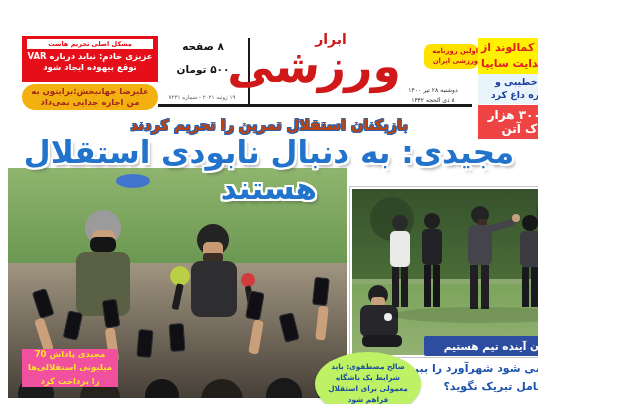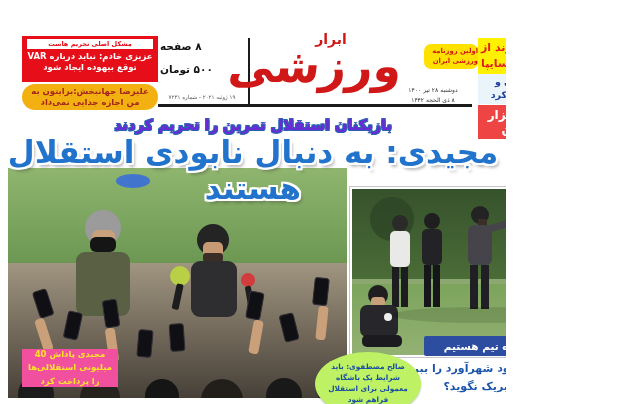--- a/index.html
+++ b/index.html
@@ -1,33 +1,33 @@
 <!DOCTYPE html>
 <html lang="fa"><head>
 <meta charset="utf-8">
 <style>
   html,body{margin:0;padding:0;background:#ffffff;}
   .page{
     position:relative;width:506px;height:404px;overflow:hidden;
-    background:#ffffff;font-family:"DejaVu Sans",sans-serif;direction:rtl;
+    background:#ffffff;font-family:"DejaVu Sans",sans-serif;direction:rtl;padding-left:32px;
   }
   .abs{position:absolute;box-sizing:border-box;}
 
   
   .box-red{left:22px;top:36px;width:136px;height:46px;background:#e60e18;z-index:2;}
   .box-red .tag{margin:3px 5px 2px;background:#ffffff;color:#e60e18;font-size:6.5px;
     line-height:10px;height:10px;text-align:center;font-weight:bold;overflow:hidden;}
   .box-red .hl{color:#ffffff;font-weight:bold;font-size:8.5px;line-height:1.35;
     text-align:center;padding:0 4px;}
   .box-yellow{left:22px;top:84px;width:136px;height:26px;background:#f3b111;
     color:#a3271d;font-weight:bold;font-size:8.5px;line-height:1.35;text-align:center;
     display:flex;align-items:center;justify-content:center;padding:0 6px;z-index:2;border-radius:13px;}
 
   
-  .center-info{left:160px;top:40px;width:86px;text-align:left;color:#111;z-index:2;}
+  .center-info{left:160px;top:40px;width:86px;text-align:center;color:#111;z-index:2;}
   .center-info .pages{font-size:10.5px;font-weight:bold;}
   .center-info .price{font-size:10.5px;font-weight:bold;margin-top:11px;}
   .issue-line{left:156px;top:94px;width:92px;font-size:5.5px;color:#555;
     text-align:center;z-index:2;}
   .v-divider{left:248px;top:38px;width:2px;height:66px;background:#1a1a1a;z-index:2;}
 
   
   .masthead{left:260px;top:31px;width:142px;text-align:center;z-index:2;}
   .masthead .top{font-size:14px;color:#d01818;font-weight:bold;letter-spacing:2px;}
   .masthead .main{font-size:46px;font-weight:900;color:#d01818;line-height:.92;
@@ -44,21 +44,21 @@
   .right-box{left:478px;top:38px;width:148px;z-index:2;}
   .rb-yellow{background:#fff100;color:#e02020;font-size:11px;font-weight:bold;
     text-align:left;padding:2px 3px;line-height:1.45;}
   .rb-blue{background:#eaf4fb;color:#1c3f9e;font-size:9.5px;font-weight:800;
     text-align:center;padding:2px 2px;line-height:1.35;}
   .rb-green{background:#ef4444;color:#ffffff;font-size:12px;font-weight:bold;
     text-align:center;padding:3px 2px;line-height:1.2;margin-top:1px;}
 
   
   .kicker{left:0;right:0;top:117px;text-align:center;font-size:14.5px;font-weight:800;
-    color:#6d28d9;z-index:4;
+    color:#c2410c;z-index:4;
     text-shadow:-1px -1px 0 #2a63b0,1px -1px 0 #2a63b0,-1px 1px 0 #2a63b0,
       1px 1px 0 #2a63b0,0 1px 0 #2a63b0,0 -1px 0 #2a63b0;}
   .headline{left:0;right:0;top:134px;text-align:center;font-size:31px;font-weight:900;
     color:#2273cc;z-index:4;
     text-shadow:-2px -2px 0 #fff,2px -2px 0 #fff,-2px 2px 0 #fff,2px 2px 0 #fff,
       0 -2px 0 #fff,0 2px 0 #fff,-2px 0 0 #fff,2px 0 0 #fff,3px 4px 3px rgba(60,60,60,.35);}
 
   
   .photo-left{left:8px;top:168px;width:339px;height:230px;z-index:1;overflow:hidden;}
   .photo-right{left:350px;top:187px;width:272px;height:170px;z-index:1;
@@ -248,19 +248,19 @@
         <circle cx="26" cy="106" r="10" fill="#1f1f22"></circle>
         <rect x="19" y="108" width="14" height="10" rx="4" fill="#c9a07c"></rect>
         <rect x="8" y="116" width="38" height="32" rx="7" fill="#26262b"></rect>
         <circle cx="36" cy="128" r="4" fill="#eeeeee"></circle>
         <rect x="10" y="146" width="40" height="12" rx="5" fill="#1b1b1f"></rect>
       </g>
       <ellipse cx="130" cy="126" rx="90" ry="8" fill="#000000" opacity=".12"></ellipse>
     </svg>
   </div>
 
-  <div class="abs pink-box">مجیدی پاداش 40 میلیونی استقلالی‌ها را پرداخت کرد</div>
+  <div class="abs pink-box">مجیدی پاداش 70 میلیونی استقلالی‌ها را پرداخت کرد</div>
   <div class="abs quote-ellipse">صالح مصطفوی: باید شرایط یک باشگاه معمولی برای استقلال فراهم شود</div>
   <div class="abs blue-strip">دانشگر: نگران آینده تیم هستیم</div>
   <div class="abs bottom-quote">شجاعیان: مگر می شود شهرآورد را ببریم و مدیرعامل تبریک نگوید؟</div>
   <div class="abs watermark">پیشخوان.com</div>
 
 </div>
 
 </body></html>

